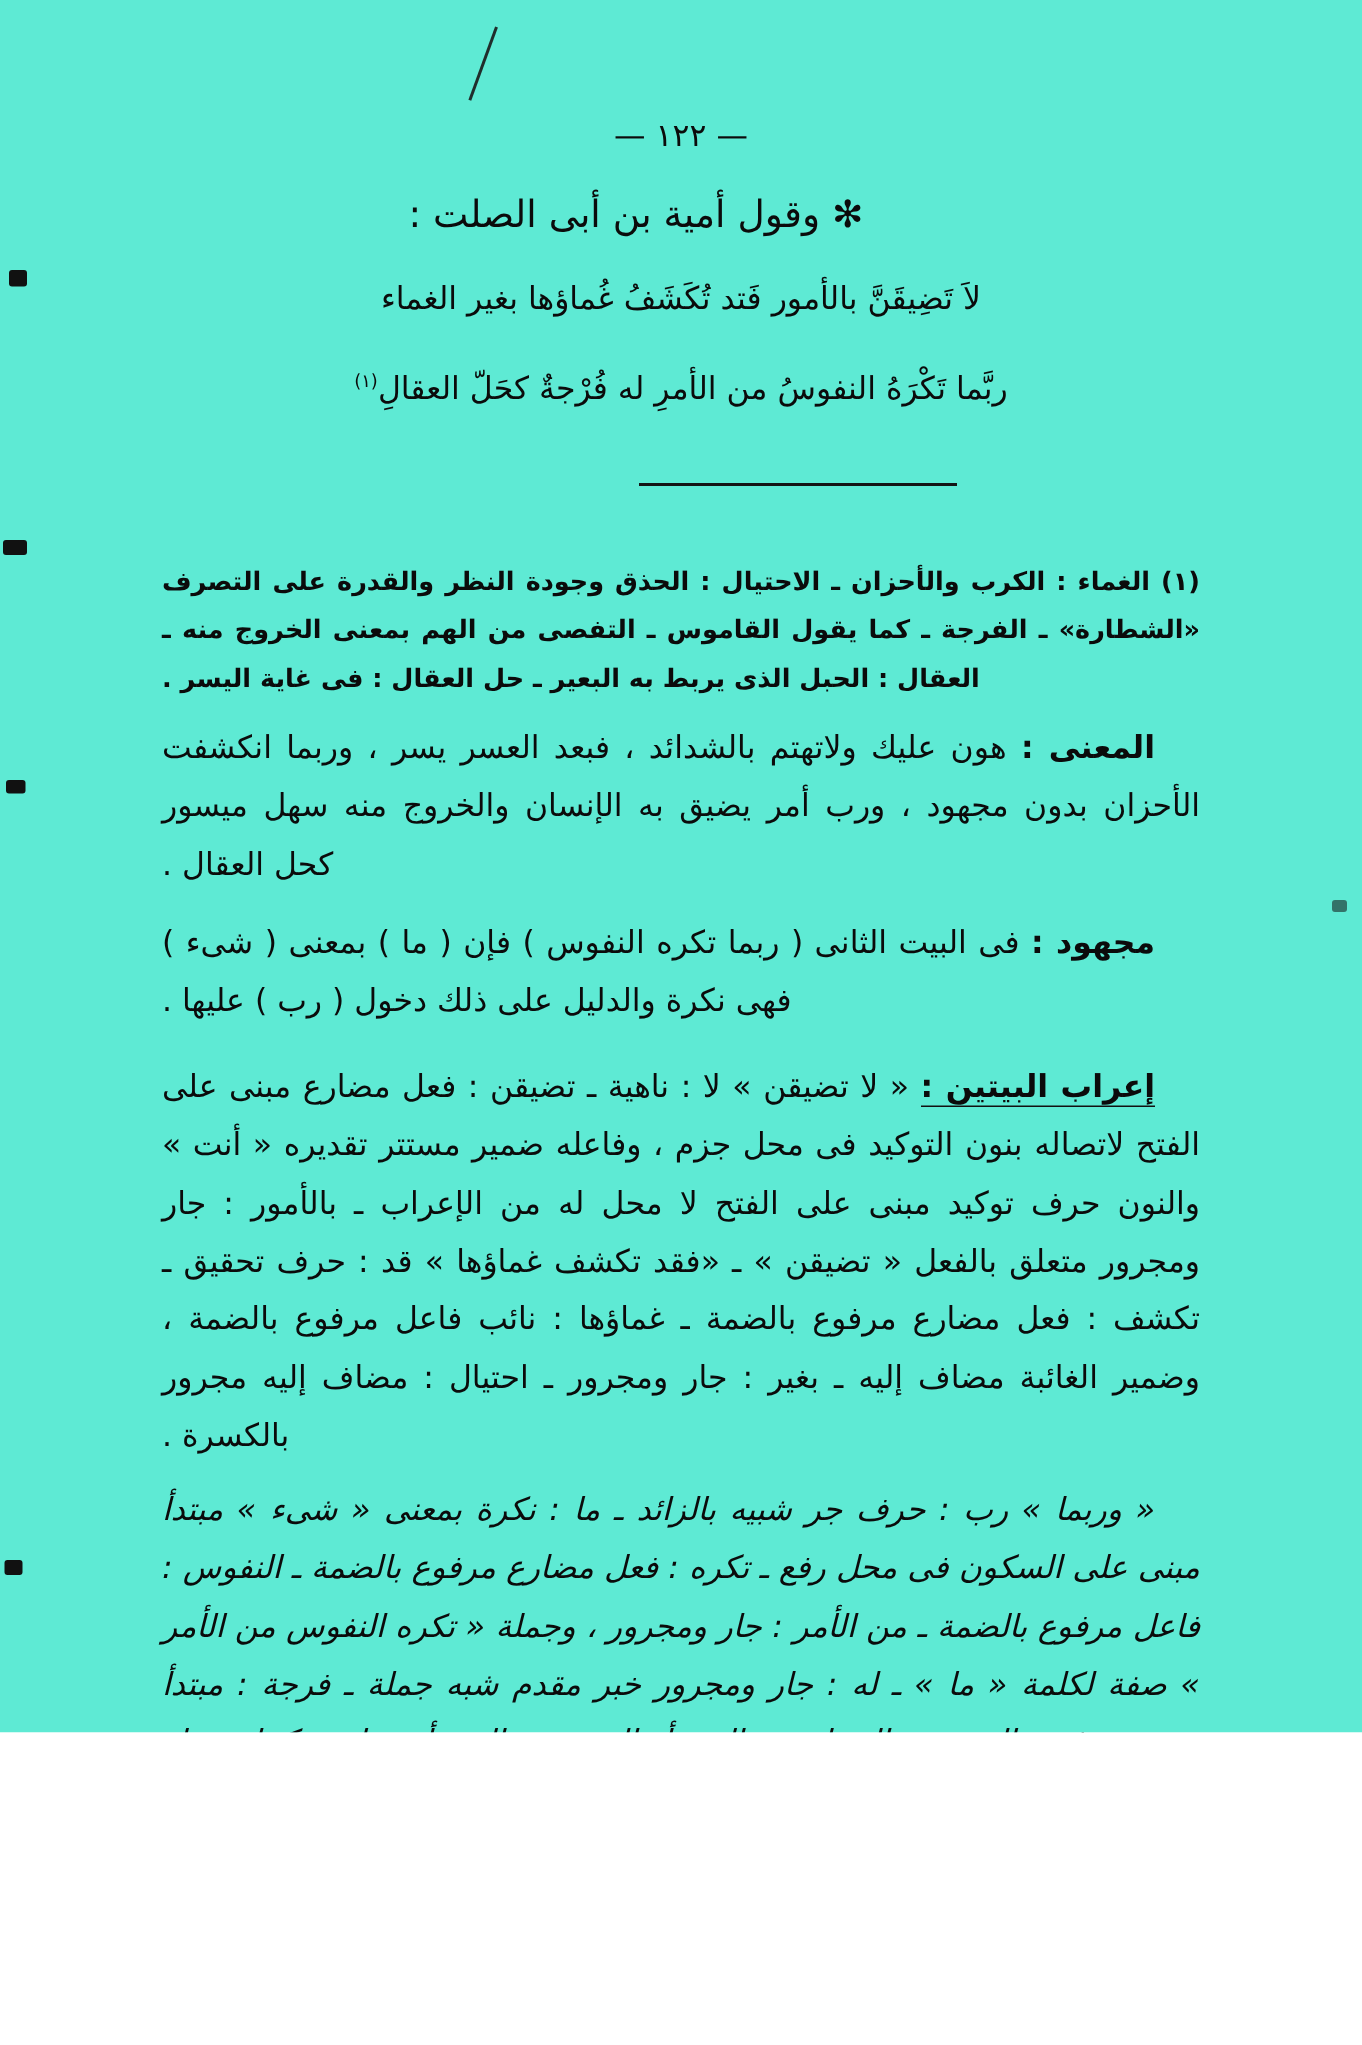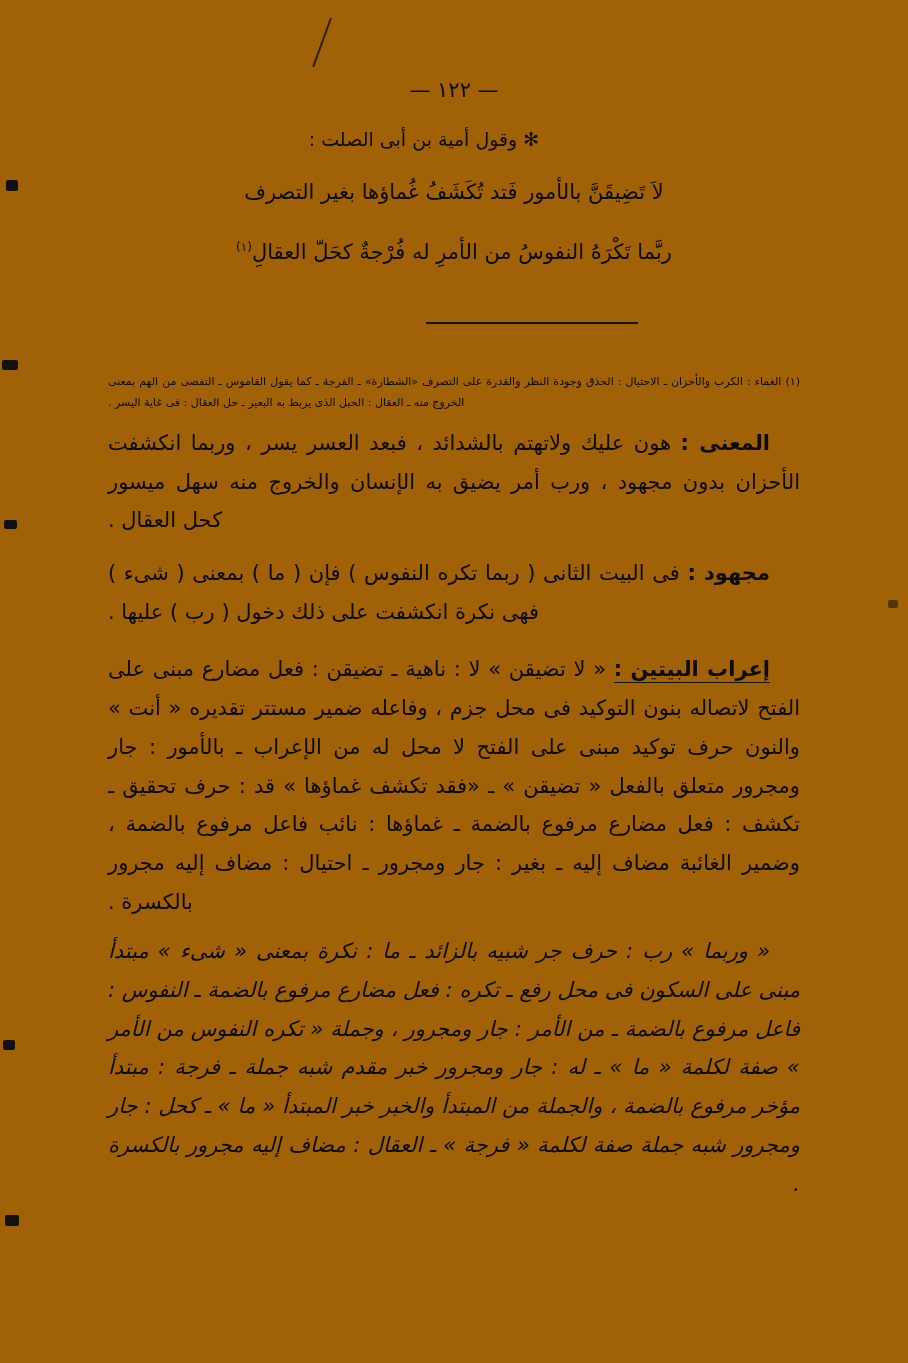--- a/index.html
+++ b/index.html
@@ -3,22 +3,22 @@
 <meta charset="utf-8">
 <style>
   html, body {
     margin: 0;
     padding: 0;
     background: #ffffff;
   }
   .page {
     position: relative;
     width: 908px;
-    height: 1363px;
-    background: #a16207;
+    height: 1155px;
+    background: #5eead4;
     overflow: hidden;
     font-family: "DejaVu Sans", "Liberation Sans", sans-serif;
     color: #0b0b0b;
   }
   
   .edge-mark {
     position: absolute;
     background: #111;
     border-radius: 2px;
   }
@@ -54,21 +54,21 @@
 
   .verse-block {
     position: absolute;
     top: 128px;
     right: 120px;
     left: 120px;
     direction: rtl;
     text-align: center;
   }
   .verse-intro {
-    font-size: 19px;
+    font-size: 25px;
     margin-bottom: 22px;
     text-align: center;
     padding-right: 60px;
   }
   .verse-line {
     font-size: 21px;
     line-height: 1.95;
     letter-spacing: .5px;
     white-space: nowrap;
   }
@@ -96,22 +96,22 @@
   }
   .para {
     font-size: 21px;
     line-height: 1.85;
     text-align: justify;
     text-align-last: left;
     margin: 0 0 10px 0;
     letter-spacing: .2px;
   }
   .para.bold {
-    font-weight: 400;
-    font-size: 11px;
+    font-weight: 700;
+    font-size: 17px;
     line-height: 1.9;
   }
   .para.indent { text-indent: 30px; }
   .lbl { font-weight: 700; }
   .lbl-ul {
     font-weight: 700;
     border-bottom: 1.5px solid #111;
     padding-bottom: 1px;
   }
   .shahid { margin-top: 14px; }
@@ -128,33 +128,33 @@
   <div class="edge-mark m3"></div>
   <div class="edge-mark m4"></div>
   <div class="edge-mark m5"></div>
   <div class="edge-mark m6"></div>
   <div class="slash"></div>
 
   <div class="page-number">— ١٢٢ —</div>
 
   <div class="verse-block">
     <div class="verse-intro">✻ وقول أمية بن أبى الصلت :</div>
-    <div class="verse-line l1">لاَ تَضِيقَنَّ بالأمور فَتد تُكَشَفُ غُماؤها بغير التصرف</div>
+    <div class="verse-line l1">لاَ تَضِيقَنَّ بالأمور فَتد تُكَشَفُ غُماؤها بغير الغماء</div>
     <div class="verse-line l2"><span>ربَّما تَكْرَهُ النفوسُ من الأمرِ له فُرْجةٌ كحَلّ العقالِ</span><span class="footnote-ref">(١)</span></div>
   </div>
 
   <div class="rule"></div>
 
   <div class="body">
 
     <p class="para bold">(١) الغماء : الكرب والأحزان ـ الاحتيال : الحذق وجودة النظر والقدرة على التصرف «الشطارة» ـ الفرجة ـ كما يقول القاموس ـ التفصى من الهم بمعنى الخروج منه ـ العقال : الحبل الذى يربط به البعير ـ حل العقال : فى غاية اليسر .</p>
 
     <p class="para indent"><span class="lbl">المعنى :</span> <span>هون عليك ولاتهتم بالشدائد ، فبعد العسر يسر ، وربما انكشفت الأحزان بدون مجهود ، ورب أمر يضيق به الإنسان والخروج منه سهل ميسور كحل العقال .</span></p>
 
-    <p class="para indent shahid"><span class="lbl">مجهود :</span> <span>فى البيت الثانى ( ربما تكره النفوس ) فإن ( ما ) بمعنى ( شىء ) فهى نكرة انكشفت على ذلك دخول ( رب ) عليها .</span></p>
+    <p class="para indent shahid"><span class="lbl">مجهود :</span> <span>فى البيت الثانى ( ربما تكره النفوس ) فإن ( ما ) بمعنى ( شىء ) فهى نكرة والدليل على ذلك دخول ( رب ) عليها .</span></p>
 
     <p class="para indent irab"><span class="lbl-ul">إعراب البيتين :</span> <span>« لا تضيقن » لا : ناهية ـ تضيقن : فعل مضارع مبنى على الفتح لاتصاله بنون التوكيد فى محل جزم ، وفاعله ضمير مستتر تقديره « أنت » والنون حرف توكيد مبنى على الفتح لا محل له من الإعراب ـ بالأمور : جار ومجرور متعلق بالفعل « تضيقن » ـ «فقد تكشف غماؤها » قد : حرف تحقيق ـ تكشف : فعل مضارع مرفوع بالضمة ـ غماؤها : نائب فاعل مرفوع بالضمة ، وضمير الغائبة مضاف إليه ـ بغير : جار ومجرور ـ احتيال : مضاف إليه مجرور بالكسرة .</span></p>
 
     <p class="para indent tail"><span>« وربما » رب : حرف جر شبيه بالزائد ـ ما : نكرة بمعنى « شىء » مبتدأ مبنى على السكون فى محل رفع ـ تكره : فعل مضارع مرفوع بالضمة ـ النفوس : فاعل مرفوع بالضمة ـ من الأمر : جار ومجرور ، وجملة « تكره النفوس من الأمر » صفة لكلمة « ما » ـ له : جار ومجرور خبر مقدم شبه جملة ـ فرجة : مبتدأ مؤخر مرفوع بالضمة ، والجملة من المبتدأ والخبر خبر المبتدأ « ما » ـ كحل : جار ومجرور شبه جملة صفة لكلمة « فرجة » ـ العقال : مضاف إليه مجرور بالكسرة .</span></p>
 
   </div>
 
 </div>
 
 </body></html>

